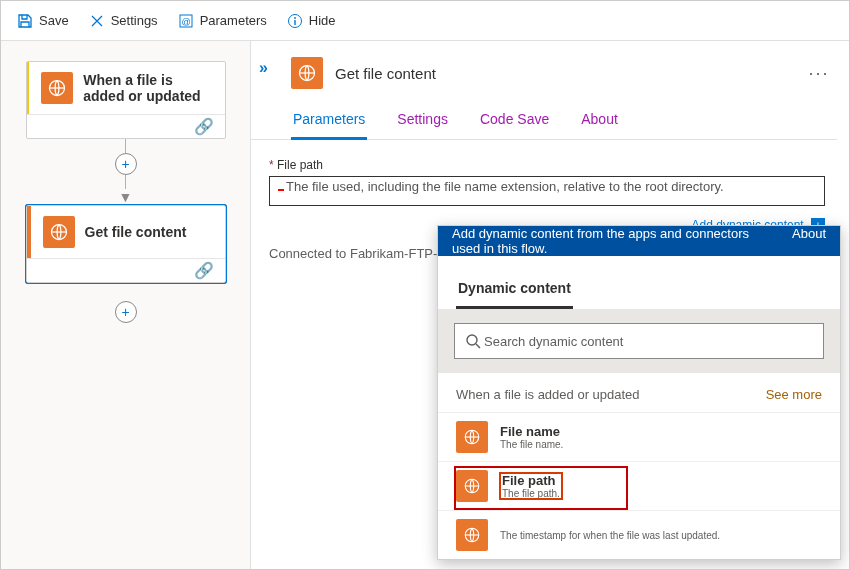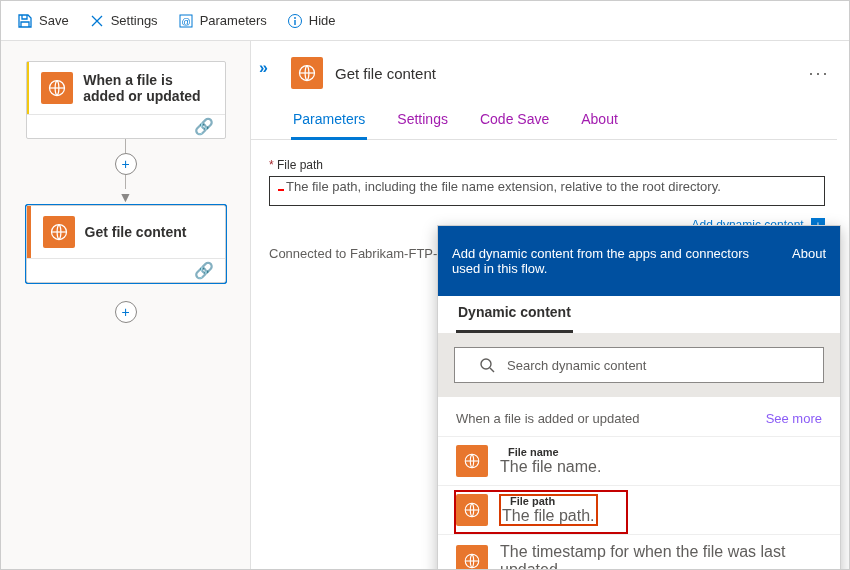--- a/index.html
+++ b/index.html
@@ -34,34 +34,34 @@
   .lbl { font-size:12px; color:#323130; }
   .req::before { content:"* "; color:#a4262c;}
   .file-input { width:100%; margin-top:4px; border:1px solid #323130; height:30px; padding:2px 8px; font-size:13px; position:relative; background:#fff;}
   .file-input .ph { color:#555;}
   .file-input .cursor { border-bottom:2px solid red; width:6px; display:inline-block; margin-right:2px;}
   .add-dyn { text-align:right; font-size:12px; color:#0078d4; margin-top:12px;}
   .add-dyn .plus-sq{ display:inline-flex; width:14px; height:14px; background:#0078d4; color:#fff; align-items:center; justify-content:center; font-size:11px; margin-left:4px;}
   .conn-row { font-size:13px; color:#605e5c; margin-top:14px;}
   
   .popup { position:absolute; left:436px; top:224px; width:404px; background:#fff; box-shadow:0 4px 14px rgba(0,0,0,0.25); border:1px solid #d0d0d0; font-size:13px;}
-  .popup-head { background:#0050a0; color:#fff; padding:20px 14px; display:flex; justify-content:space-between; gap:12px;}
+  .popup-head { background:#0050a0; color:#fff; padding:0 14px; display:flex; justify-content:space-between; gap:12px;}
   .popup-head .hide { cursor:pointer;}
-  .popup-tabs { display:flex; gap:36px; padding:4px 18px 0;}
+  .popup-tabs { display:flex; gap:36px; padding:20px 18px 0;}
   .ptab { padding:4px 2px 10px; font-size:14px; cursor:pointer; color:#323130;}
   .ptab.active { font-weight:600; border-bottom:3px solid #323130;}
   .search-wrap { background:#e9e7e4; padding:14px 16px;}
-  .search-box { background:#fff; border:1px solid #8a8886; height:36px; display:flex; align-items:center; padding:0 24px; gap:12px; color:#605e5c;}
+  .search-box { background:#fff; border:1px solid #8a8886; height:36px; display:flex; align-items:center; padding:0 10px; gap:3px; color:#605e5c;}
   .section-row { display:flex; justify-content:space-between; padding:14px 18px 10px; color:#605e5c; font-size:13px;}
-  .section-row .more { color:#8b5cf6; cursor:pointer;}
+  .section-row .more { color:#a16207; cursor:pointer;}
   .item { display:flex; gap:12px; padding:8px 18px; align-items:center; border-top:1px solid #eee;}
   .item .ibox { width:32px; height:32px; background:#e8762d; border-radius:2px; display:flex; align-items:center; justify-content:center; flex-shrink:0;}
   .item .ibox svg { width:18px; height:18px; fill:#fff;}
-  .item .it-title { font-size:11px; font-weight:600; color:#323130;margin-left:8px;}
-  .item .it-sub { font-size:16px; color:#605e5c;}
+  .item .it-title { font-size:13px; font-weight:600; color:#323130;}
+  .item .it-sub { font-size:10px; color:#605e5c;}
   .item.highlight .textcol { outline:2px solid #d83b01; outline-offset:-1px; padding:0 2px;}
   .item.highlight { position:relative;}
   .item.highlight::after{ content:""; position:absolute; left:16px; top:4px; width:170px; height:40px; border:2px solid #c40000; pointer-events:none;}
   .textcol { display:flex; flex-direction:column;}
   svg.globe path, svg.globe circle, svg.globe line { stroke:#fff; stroke-width:1.5; fill:none;}
 </style>
 </head>
 <body>
 
 <div class="toolbar">
@@ -159,21 +159,21 @@
     </div>
     <div class="tabs">
       <div class="tab active">Parameters</div>
       <div class="tab">Settings</div>
       <div class="tab">Code Save</div>
       <div class="tab">About</div>
     </div>
     <div class="form-area">
       <div class="lbl req">File path</div>
       <div class="file-input">
-        <span class="cursor"></span><span class="ph">The file path, including the file name extension, relative to the root directory.</span>
+        <span class="cursor"></span><span class="ph">The file used, including the file name extension, relative to the root directory.</span>
       </div>
       <div class="add-dyn">
         <span>Add dynamic content</span>
         <span class="plus-sq">+</span>
       </div>
       <div class="conn-row">Connected to Fabrikam-FTP-</div>
     </div>
   </div>
 </div>
 

